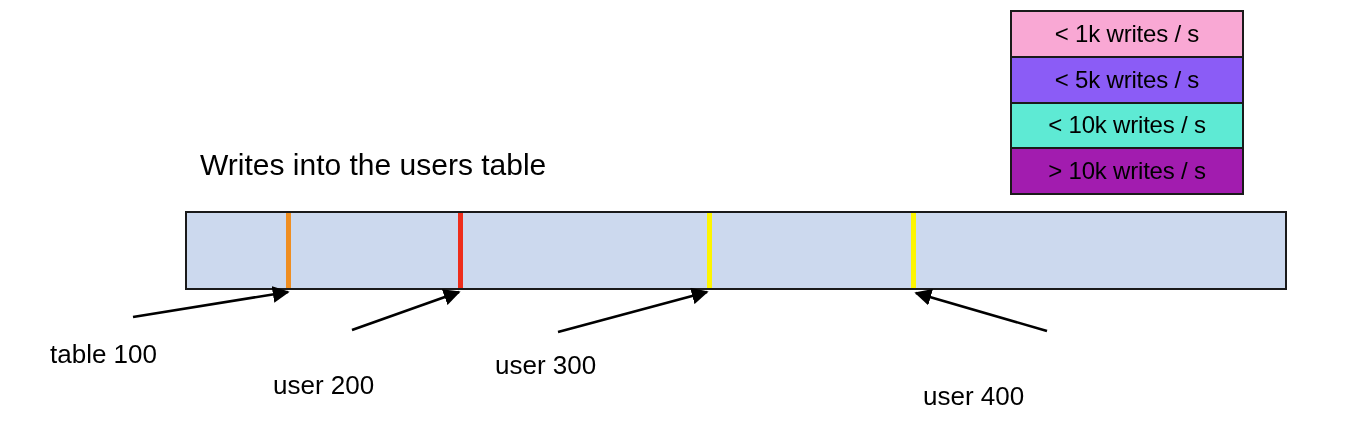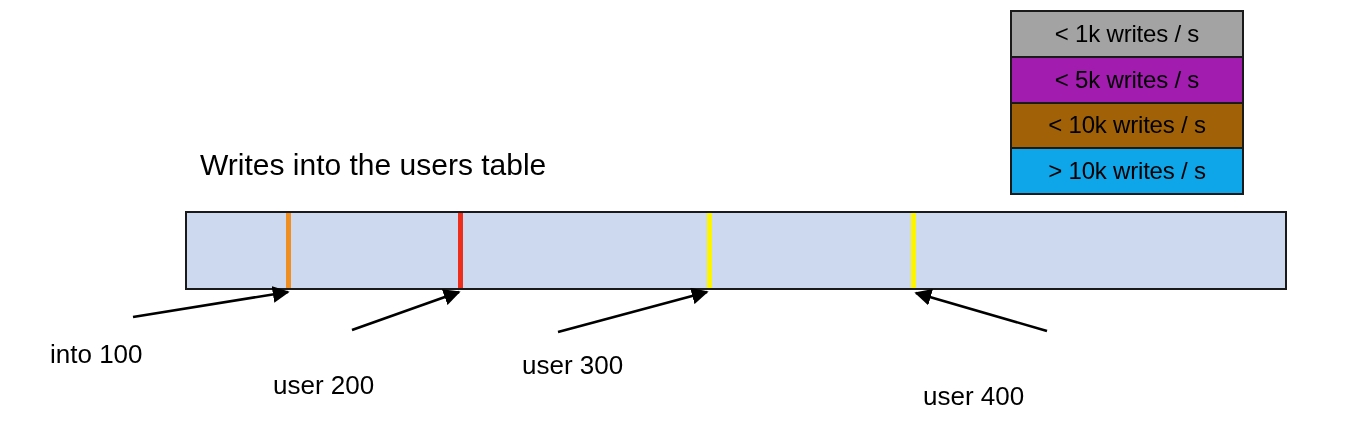--- a/index.html
+++ b/index.html
@@ -85,30 +85,30 @@
     position: absolute;
     font-size: 26px;
     line-height: 1;
     white-space: nowrap;
   }
 </style>
 </head>
 <body>
 
 <div id="legend">
-  <div class="legend-row" style="background:#a3a3a3;">
+  <div class="legend-row" style="background:#f9a8d4;">
     <span>&lt; 1k writes / s</span>
   </div>
-  <div class="legend-row" style="background:#a21caf;">
+  <div class="legend-row" style="background:#8b5cf6;">
     <span>&lt; 5k writes / s</span>
   </div>
-  <div class="legend-row" style="background:#a16207;">
+  <div class="legend-row" style="background:#5eead4;">
     <span>&lt; 10k writes / s</span>
   </div>
-  <div class="legend-row" style="background:#0ea5e9;">
+  <div class="legend-row" style="background:#a21caf;">
     <span>&gt; 10k writes / s</span>
   </div>
 </div>
 
 <div id="chart-title">Writes into the users table</div>
 
 <div id="bar" style="background:#ccd9ee;">
   <div class="bar-marker" style="left:99px;  background:#ef8e21;"></div>
   <div class="bar-marker" style="left:271px; background:#ee2d1b;"></div>
   <div class="bar-marker" style="left:520px; background:#fdf500;"></div>
@@ -120,16 +120,16 @@
     <marker id="ah" viewBox="0 0 10 10" refX="9" refY="5" markerWidth="6.5" markerHeight="6.5" orient="auto-start-reverse">
       <path d="M 0 0 L 10 5 L 0 10 z" fill="#000000"></path>
     </marker>
   </defs>
   <line x1="133" y1="317" x2="288" y2="292" stroke="#000000" stroke-width="2.6" marker-end="url(#ah)"></line>
   <line x1="352" y1="330" x2="459" y2="292" stroke="#000000" stroke-width="2.6" marker-end="url(#ah)"></line>
   <line x1="558" y1="332" x2="707" y2="292" stroke="#000000" stroke-width="2.6" marker-end="url(#ah)"></line>
   <line x1="1047" y1="331" x2="916" y2="293" stroke="#000000" stroke-width="2.6" marker-end="url(#ah)"></line>
 </svg>
 
-<div class="pointer-label" style="left:50px;  top:341px;">into 100</div>
+<div class="pointer-label" style="left:50px;  top:341px;">table 100</div>
 <div class="pointer-label" style="left:273px; top:352px;margin-top:20px;">user 200</div>
-<div class="pointer-label" style="left:522px; top:352px;text-align:center;">user 300</div>
+<div class="pointer-label" style="left:495px; top:352px;text-align:center;">user 300</div>
 <div class="pointer-label" style="left:923px; top:352px;margin-top:31px;">user 400</div>
 
 </body></html>

